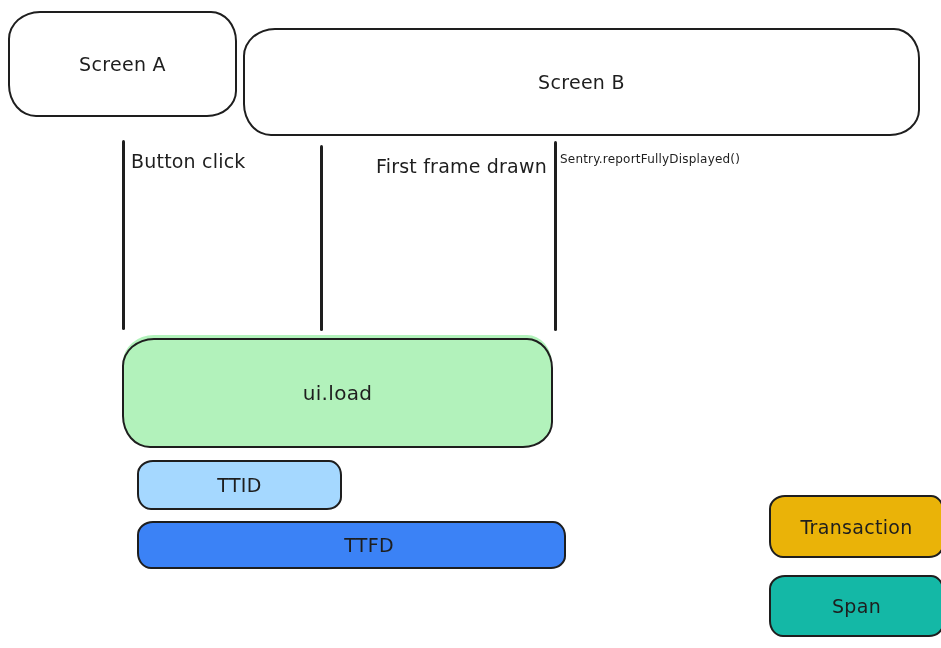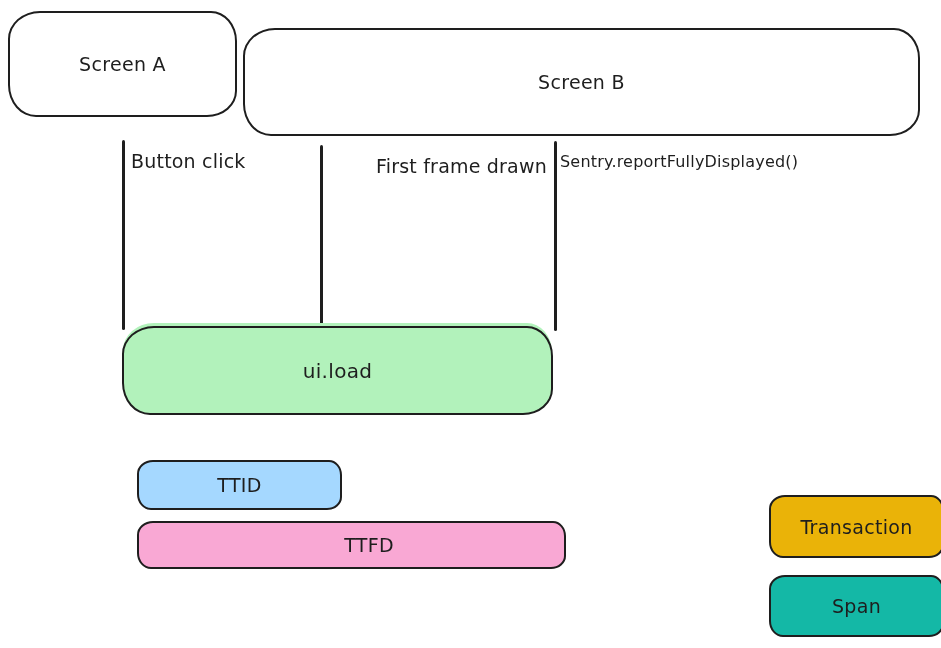--- a/index.html
+++ b/index.html
@@ -43,25 +43,25 @@
   #line-report       { left: 554px; top: 141px; height: 190px; }
 
   .event-label {
     position: absolute;
     font-size: 19px;
     letter-spacing: 0.2px;
     white-space: nowrap;
   }
   #label-button-click { left: 131px; top: 150px; }
   #label-first-frame  { left: 329px; top: 155px; margin-left: 47px; }
-  #label-report       { left: 560px; top: 152px; font-size: 16px; }
+  #label-report       { left: 560px; top: 152px; font-size: 12px; }
 
   
   #ui-load {
-    left: 122px; top: 326px; width: 431px; height: 89px;
+    left: 122px; top: 338px; width: 431px; height: 110px;
     font-size: 20px;
     box-shadow: 0 -4px 0 -1px #b2f2bb; 
   }
   #ttid { left: 123px; top: 460px; width: 205px; height: 50px; }
   #ttfd { left: 123px; top: 521px; width: 429px; height: 48px; }
 
   
   #legend-transaction { left: 755px; top: 495px; width: 175px; height: 63px; }
   #legend-span        { left: 755px; top: 575px; width: 175px; height: 62px; }
 </style>
@@ -84,21 +84,21 @@
   <div class="event-label" id="label-button-click">Button click</div>
   <div class="event-label" id="label-first-frame">First frame drawn</div>
   <div class="event-label" id="label-report">Sentry.reportFullyDisplayed()</div>
 
   <div class="box big-radius" id="ui-load" style="background: rgb(178, 242, 187);">
     <span>ui.load</span>
   </div>
   <div class="box small-radius" id="ttid" style="background: rgb(165, 216, 255);">
     <span>TTID</span>
   </div>
-  <div class="box small-radius" id="ttfd" style="background: #f9a8d4; padding-left: 35px;">
+  <div class="box small-radius" id="ttfd" style="background: #3b82f6; padding-left: 35px;">
     <span>TTFD</span>
   </div>
 
   <div class="box small-radius" id="legend-transaction" style="background: #eab308;">
     <span>Transaction</span>
   </div>
   <div class="box small-radius" id="legend-span" style="background: #14b8a6;">
     <span>Span</span>
   </div>
 

